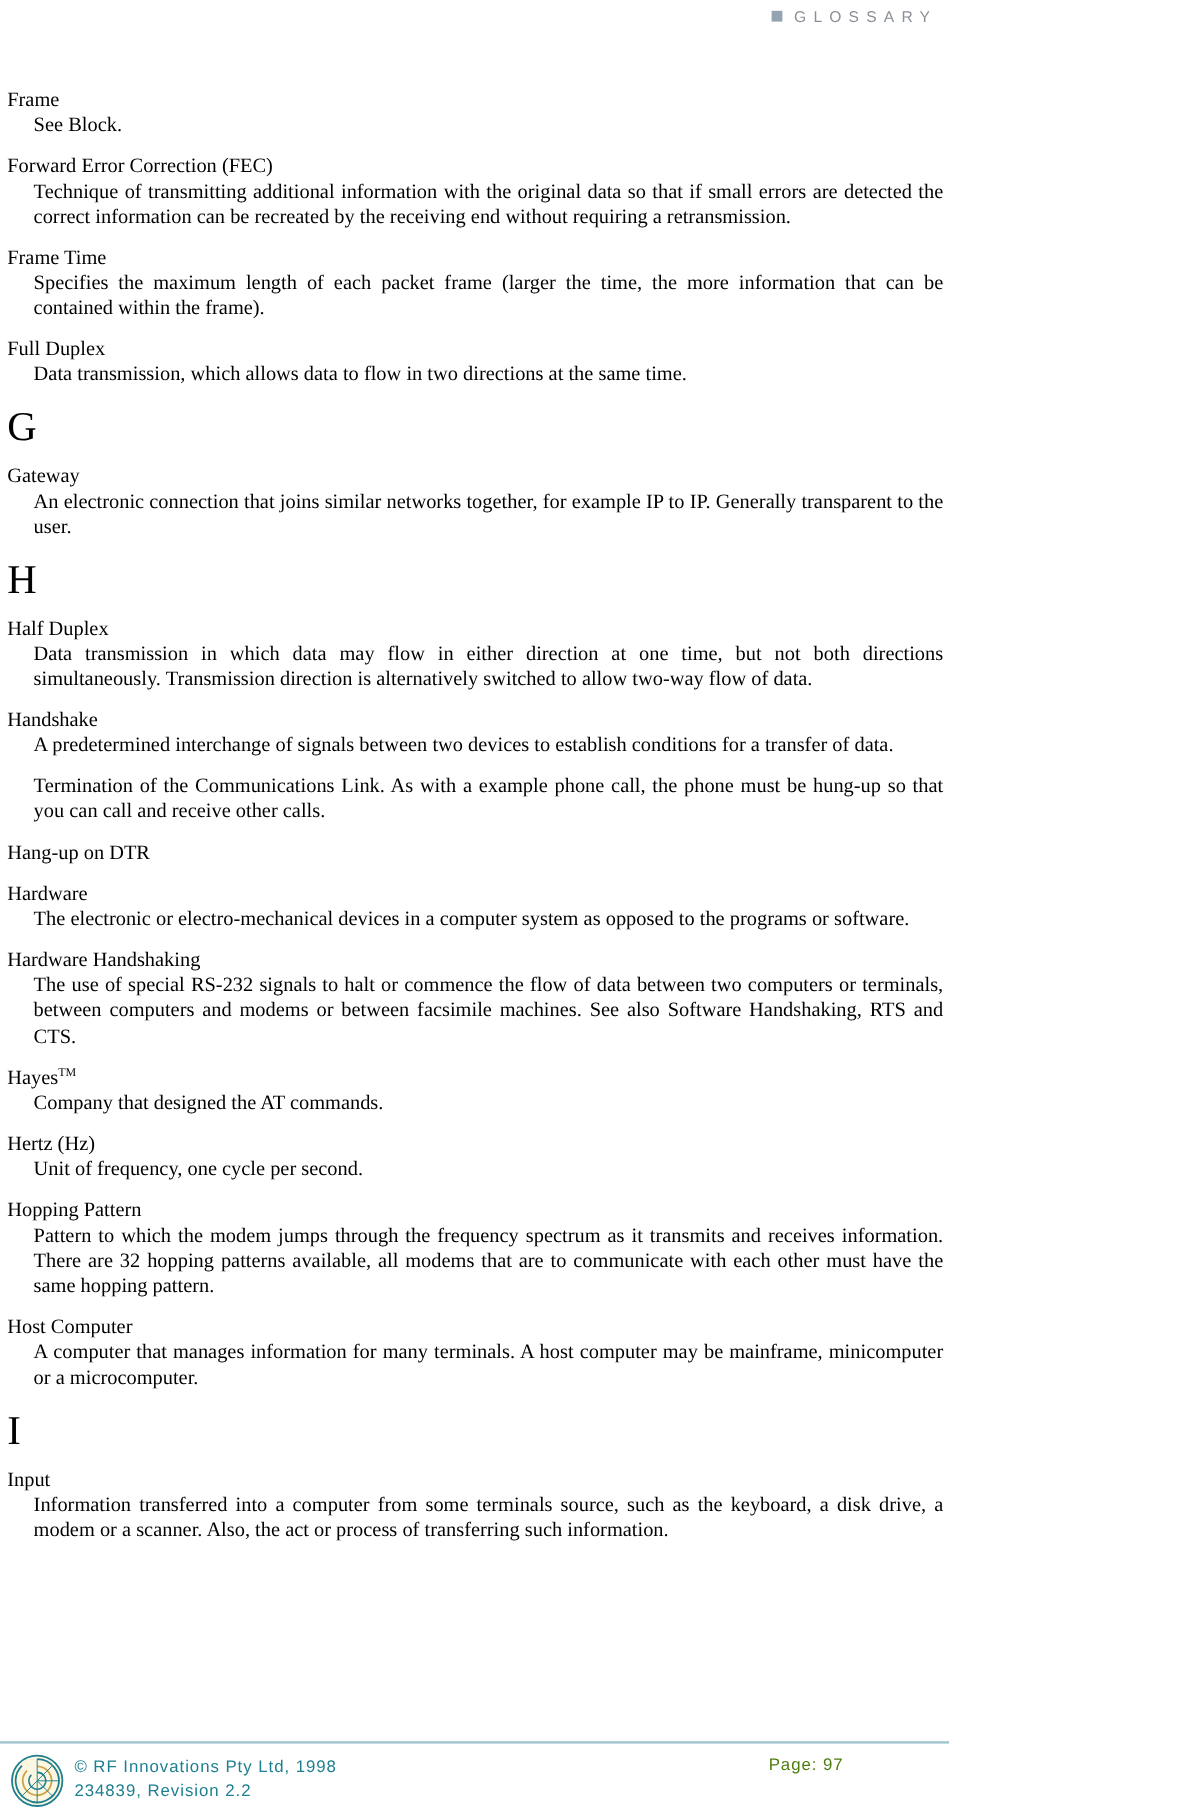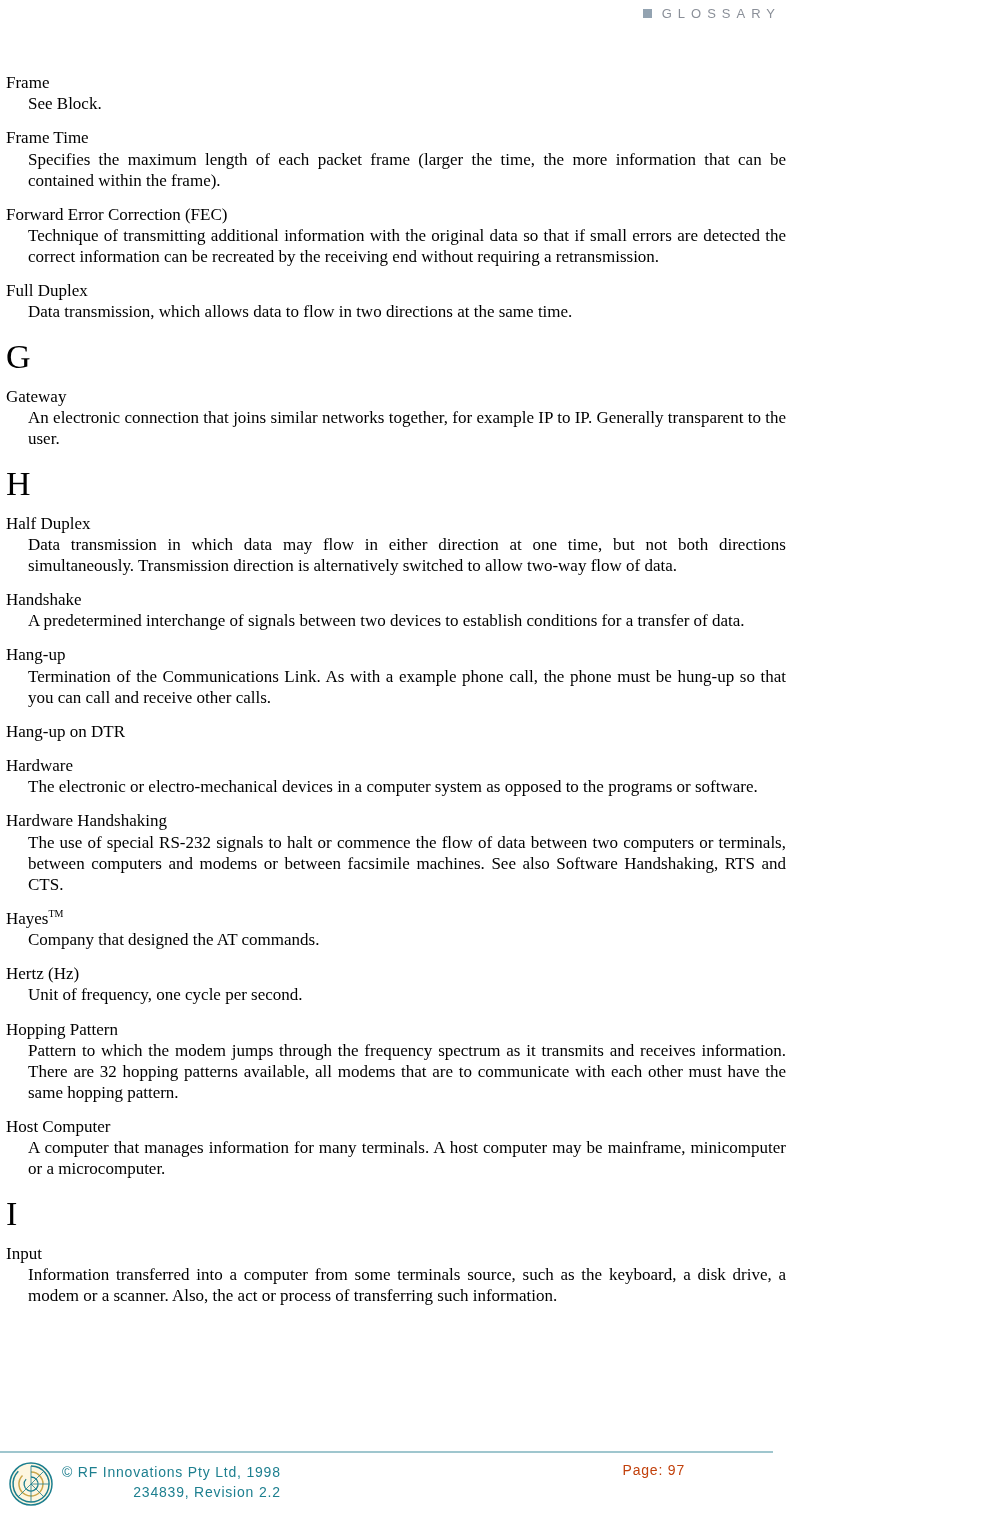--- a/index.html
+++ b/index.html
@@ -67,26 +67,25 @@
     font-size: 34px;
     line-height: 1.1;
     margin-top: 16px;
     margin-bottom: 10px;
     font-family: "Liberation Serif", serif;
   }
   
   #footer {
     position: absolute;
     left: 0;
-    right: 18px;
+    right: 0;
     bottom: 0;
     height: 62px;
     border-top: 2px solid #9fc6ce;
     background: #ffffff;
-    text-align: right;
   }
   #footer-inner {
     position: relative;
     height: 100%;
   }
   .footer-logo {
     position: absolute;
     left: 8px;
     top: 8px;
     width: 46px;
@@ -102,66 +101,65 @@
     color: #1d7f8f;
     line-height: 1.45;
   }
   .footer-page {
     position: absolute;
     right: 88px;
     top: 9px;
     font-family: "Liberation Sans", sans-serif;
     font-size: 14px;
     letter-spacing: 0.8px;
-    color: #c2410c;
+    color: #4d7c0f;
   }
 </style>
 </head>
 <body>
 
 <div id="page">
 
   <div id="header">
     <span class="header-bullet"></span>
     <span class="header-title">GLOSSARY</span>
   </div>
 
   <div id="content">
       <div class="entry">
         <div class="term">Frame</div>
         <div class="definition">See Block.</div>
       </div>
       <div class="entry">
+        <div class="term">Forward Error Correction (FEC)</div>
+        <div class="definition">Technique of transmitting additional information with the original data so that if small errors are detected the correct information can be recreated by the receiving end without requiring a retransmission.</div>
+      </div>
+      <div class="entry">
         <div class="term">Frame Time</div>
         <div class="definition">Specifies the maximum length of each packet frame (larger the time, the more information that can be contained within the frame).</div>
       </div>
       <div class="entry">
-        <div class="term">Forward Error Correction (FEC)</div>
-        <div class="definition">Technique of transmitting additional information with the original data so that if small errors are detected the correct information can be recreated by the receiving end without requiring a retransmission.</div>
-      </div>
-      <div class="entry">
         <div class="term">Full Duplex</div>
         <div class="definition">Data transmission, which allows data to flow in two directions at the same time.</div>
       </div>
       <div class="section-letter">G</div>
       <div class="entry">
         <div class="term">Gateway</div>
         <div class="definition">An electronic connection that joins similar networks together, for example IP to IP. Generally transparent to the user.</div>
       </div>
       <div class="section-letter">H</div>
       <div class="entry">
         <div class="term">Half Duplex</div>
         <div class="definition">Data transmission in which data may flow in either direction at one time, but not both directions simultaneously. Transmission direction is alternatively switched to allow two-way flow of data.</div>
       </div>
       <div class="entry">
         <div class="term">Handshake</div>
         <div class="definition">A predetermined interchange of signals between two devices to establish conditions for a transfer of data.</div>
       </div>
       <div class="entry">
-        <div class="term">Hang-up</div>
         <div class="definition">Termination of the Communications Link. As with a example phone call, the phone must be hung-up so that you can call and receive other calls.</div>
       </div>
       <div class="entry">
         <div class="term">Hang-up on DTR</div>
       </div>
       <div class="entry">
         <div class="term">Hardware</div>
         <div class="definition">The electronic or electro-mechanical devices in a computer system as opposed to the programs or software.</div>
       </div>
       <div class="entry">

